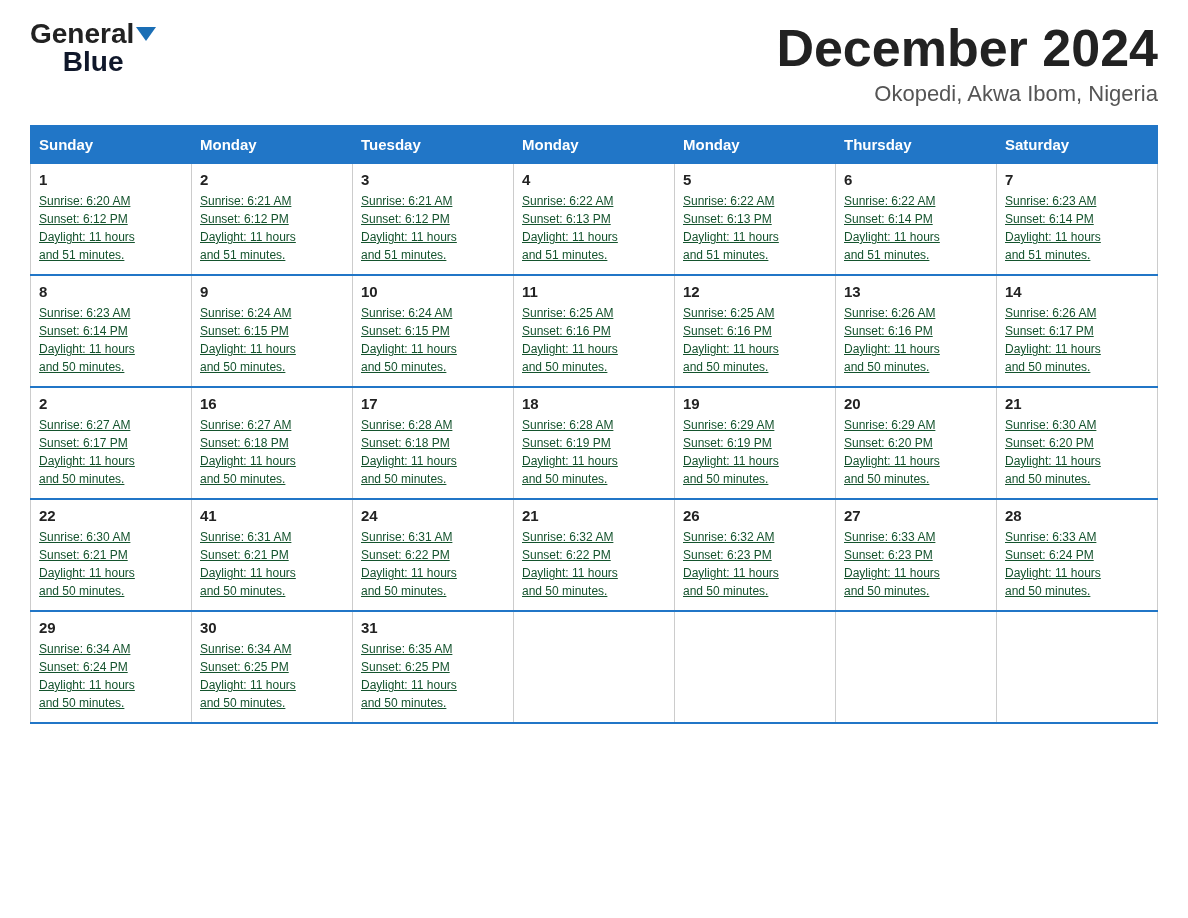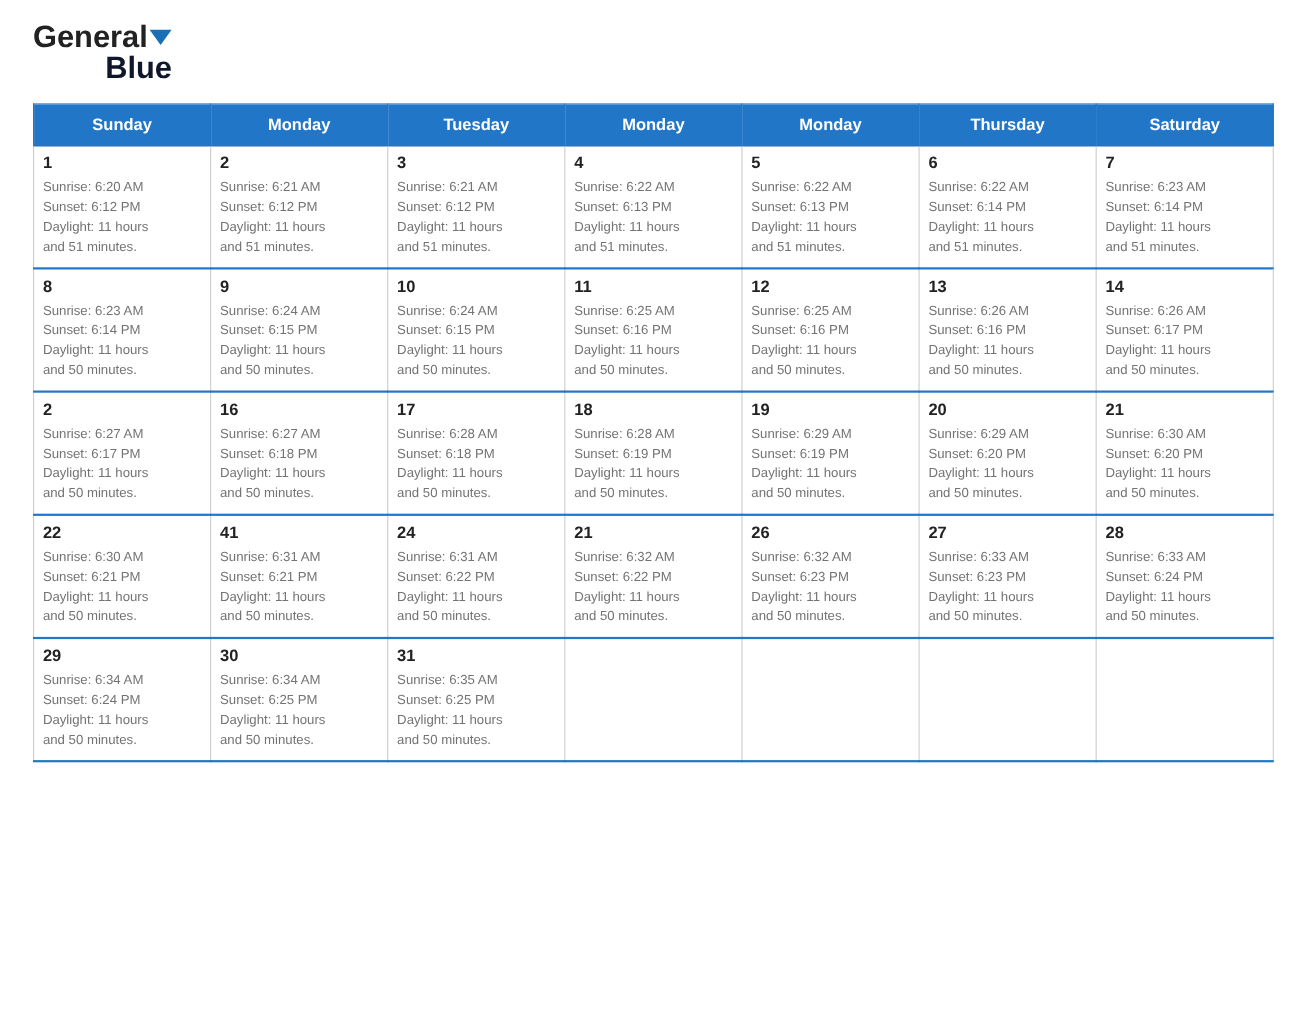--- a/index.html
+++ b/index.html
@@ -11,21 +11,21 @@
     }
     .header {
       display: flex;
       justify-content: space-between;
       align-items: flex-start;
       margin-bottom: 18px;
     }
     .logo {
       display: flex;
       flex-direction: column;
-      align-items: flex-end;
+      align-items: center;
     }
     .logo-text-general {
       font-size: 28px;
       font-weight: bold;
       color: #222;
       line-height: 1;
     }
     .logo-text-blue {
       font-size: 28px;
       font-weight: bold;
@@ -64,21 +64,21 @@
       width: 100%;
       border-collapse: collapse;
       table-layout: fixed;
     }
     thead tr th {
       background-color: #2176c7;
       color: #fff;
       font-size: 15px;
       font-weight: bold;
       padding: 10px 8px;
-      text-align: center;
+      text-align: left;
       border: 1px solid #2176c7;
     }
     tbody tr td {
       vertical-align: top;
       padding: 7px 8px 10px 8px;
       font-size: 12.5px;
       color: #222;
       border: 1px solid #ccc;
       min-height: 90px;
       height: 110px;
@@ -88,39 +88,42 @@
     }
     .day-num {
       font-size: 15px;
       font-weight: bold;
       color: #222;
       display: block;
       margin-bottom: 4px;
     }
     .day-info {
       font-size: 12px;
-      color: #737373;
+      color: #14532d;
       line-height: 1.5;
+      text-decoration: underline;
     }
     .empty-cell {
       background: #fff;
     }
   </style>
 </head>
 <body>
 
 <div class="header">
   <div class="logo">
     <div class="logo-line1">
       <span class="logo-text-general">General</span>
       <span class="logo-arrow"></span>
     </div>
     <span class="logo-text-blue">Blue</span>
   </div>
   <div class="title-block">
+    <div class="month-title">December 2024</div>
+    <div class="location-title">Okopedi, Akwa Ibom, Nigeria</div>
   </div>
 </div>
 
 <table>
   <thead>
     <tr>
     <th>Sunday</th>
         <th>Monday</th>
         <th>Tuesday</th>
         <th>Monday</th>

